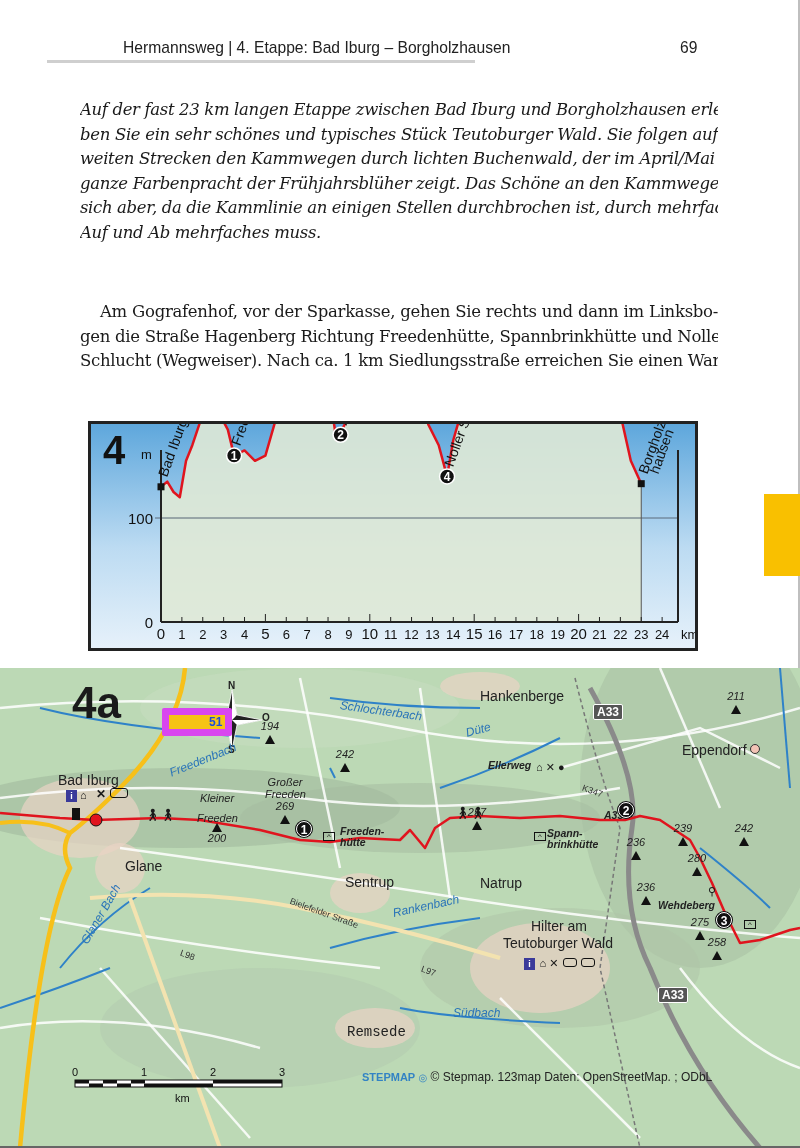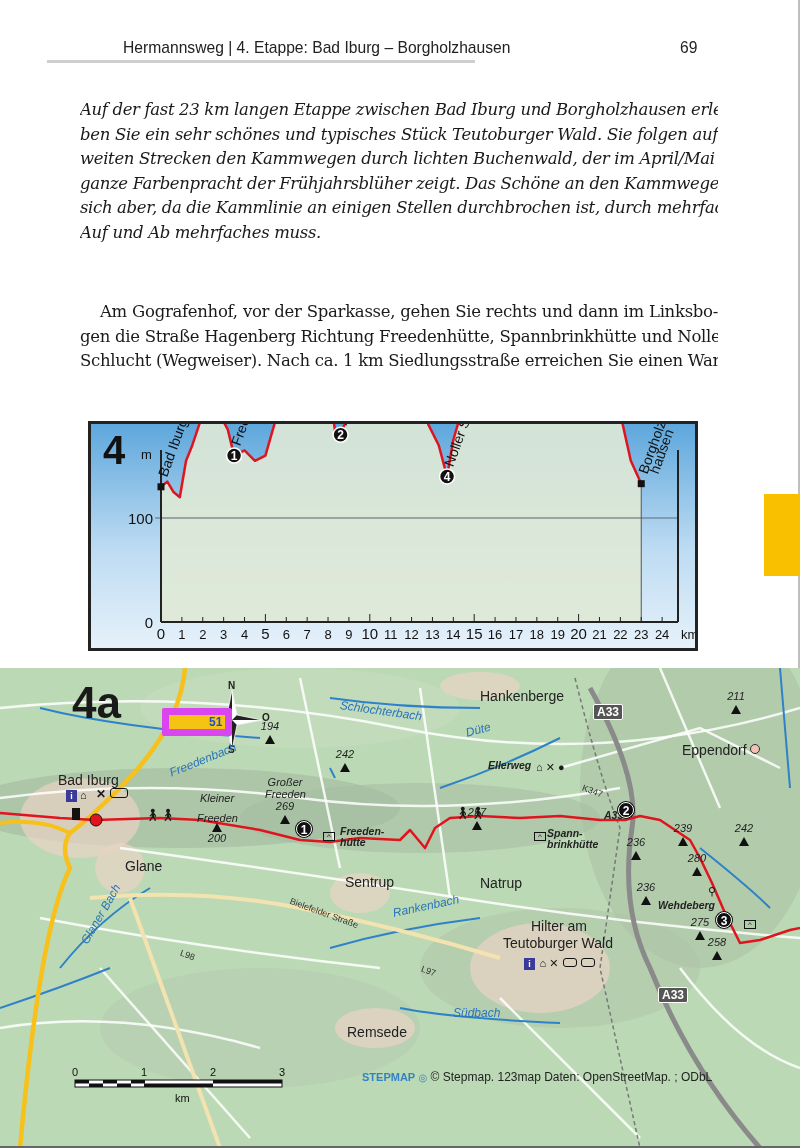--- a/index.html
+++ b/index.html
@@ -224,21 +224,21 @@
       <div class="map-label town" style="left: 192px; top: 44px; font-size: 10px; font-weight: bold;">W</div>
       <div class="map-label town" style="left: 262px; top: 44px; font-size: 10px; font-weight: bold;">O</div>
       <div class="map-label town" style="left: 58px; top: 104px;">Bad Iburg</div>
       <div class="map-label town" style="left: 480px; top: 20px;">Hankenberge</div>
       <div class="map-label town" style="left: 682px; top: 74px;">Eppendorf</div>
       <div class="map-label town" style="left: 125px; top: 190px;">Glane</div>
       <div class="map-label town" style="left: 345px; top: 206px;">Sentrup</div>
       <div class="map-label town" style="left: 480px; top: 207px;">Natrup</div>
       <div class="map-label town" style="left: 531px; top: 250px;">Hilter am</div>
       <div class="map-label town" style="left: 503px; top: 267px;">Teutoburger Wald</div>
-      <div class="map-label town" style="left: 347px; top: 356px;">Remsede</div>
+      <div class="map-label town" style="left: 347px; top: 356px; font-family: Liberation Mono, monospace;">Remsede</div>
       <div class="map-label peak" style="left: 250px; top: 52px; width: 40px; white-space: pre; line-height: 12px;">194</div>
       <div style="position: absolute; left: 265px; top: 67px; width: 0px; height: 0px; border-left: 5px solid transparent; border-right: 5px solid transparent; border-bottom: 9px solid rgb(17, 17, 17);"></div>
       <div class="map-label peak" style="left: 325px; top: 80px; width: 40px; white-space: pre; line-height: 12px;">242</div>
       <div style="position: absolute; left: 340px; top: 95px; width: 0px; height: 0px; border-left: 5px solid transparent; border-right: 5px solid transparent; border-bottom: 9px solid rgb(17, 17, 17);"></div>
       <div class="map-label peak" style="left: 265px; top: 108px; width: 40px; white-space: pre; line-height: 12px;">Großer
 Freeden
 269</div>
       <div style="position: absolute; left: 280px; top: 147px; width: 0px; height: 0px; border-left: 5px solid transparent; border-right: 5px solid transparent; border-bottom: 9px solid rgb(17, 17, 17);"></div>
       <div class="map-label peak" style="left: 197px; top: 120px; width: 40px; white-space: pre; line-height: 20px;">Kleiner
 Freeden

